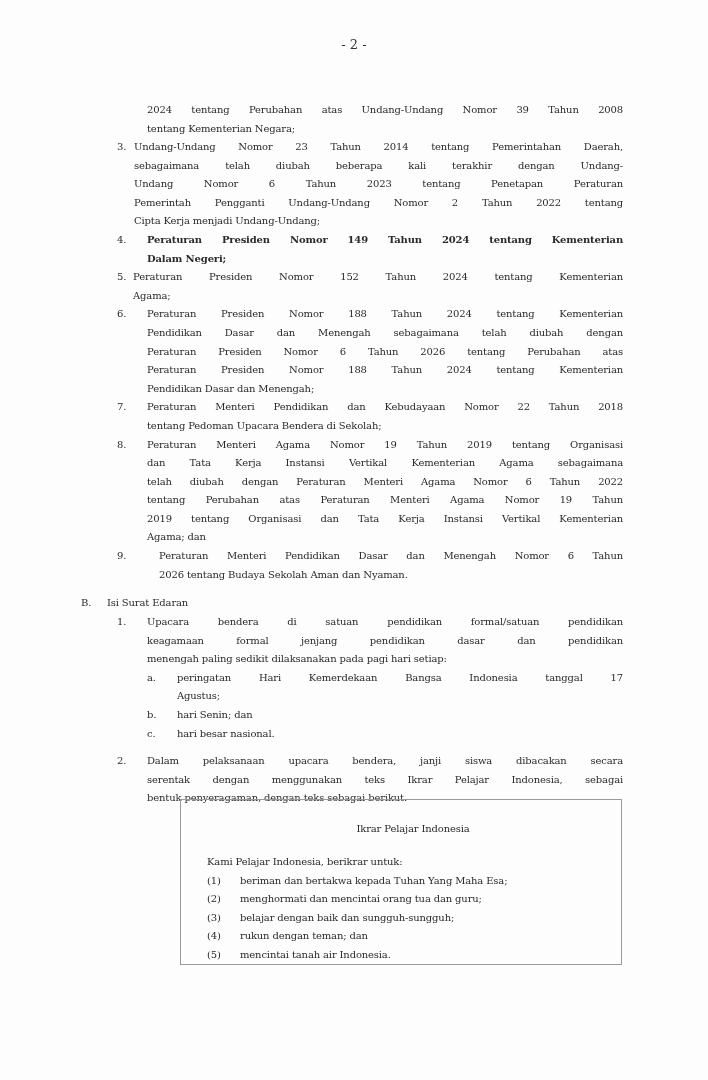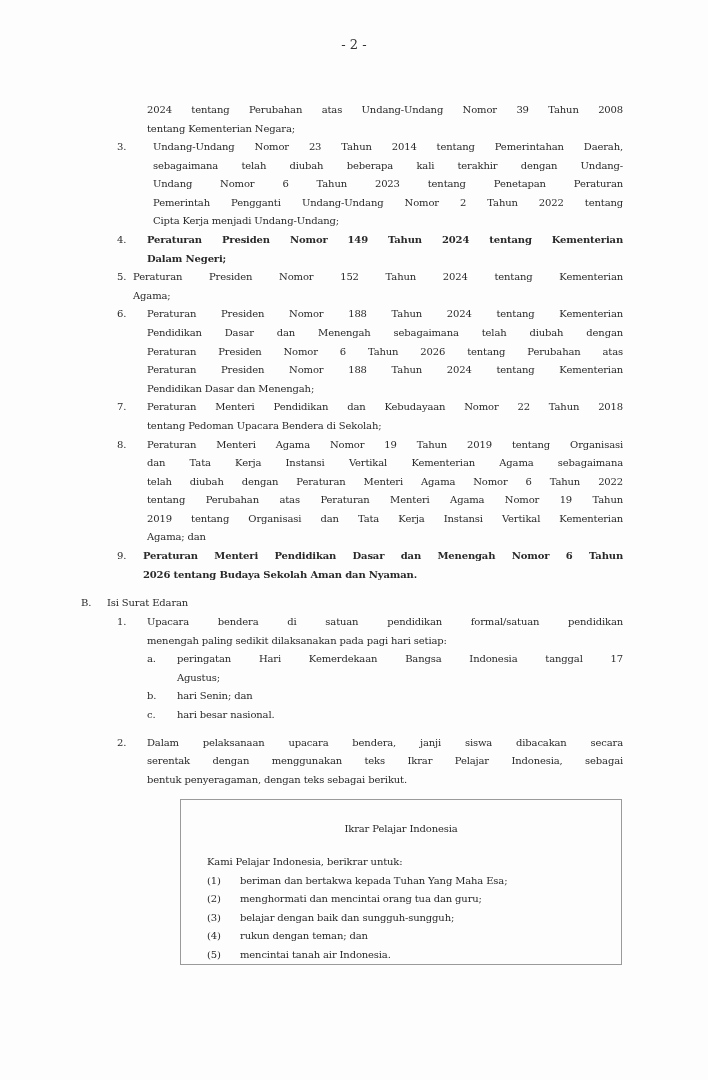--- a/index.html
+++ b/index.html
@@ -10,42 +10,42 @@
   }
   .page { position:absolute; left:0; top:0; width:708px; height:1080px; background:#fdfdfd; }
   .pagenum { position:absolute; top:37px; left:0; width:708px; text-align:center; font-size:13px; color:#333; }
   .txt { font-size:10px; line-height:18.6px; letter-spacing:-0.15px; }
   .block { position:absolute; }
   .row { position:relative; }
   .num { position:absolute; }
   .line { display:block; text-align:justify; text-align-last:justify; white-space:nowrap; }
   .line.last { text-align-last:left; }
   .box { position:absolute; left:180px; top:799px; width:442px; height:166px; border:1px solid #9a9a9a; box-sizing:border-box; }
-  .box-title { position:absolute; top:20px; left:0; width:100%; text-align:center; }
+  .box-title { position:absolute; top:20px; left:12px; width:100%; text-align:center; }
   .box-intro { position:absolute; left:26px; top:53px; }
   .box-item { position:absolute; left:26px; }
   .box-item .bn { position:absolute; left:0; }
   .box-item .bt { position:absolute; left:33px; white-space:nowrap; }
 </style>
 </head>
 <body>
 
 <div class="page">
 
   <div class="pagenum">- 2 -</div>
 
   <div class="block txt" style="left:147px; top:101px; width:476px;">
     <span class="line">2024 tentang Perubahan atas Undang-Undang Nomor 39 Tahun 2008</span>
     <span class="line last">tentang Kementerian Negara;</span>
   </div>
 
   <div id="section-a-list" class="block txt" style="left:117px; top:138px; width:506px;">
       <div class="row">
         <span class="num" style="left: 0px;">3.</span>
-        <div style="margin-left: 36px;">
+        <div style="margin-left: 17px;">
           <span class="line">Undang-Undang Nomor 23 Tahun 2014 tentang Pemerintahan Daerah,</span>
           <span class="line">sebagaimana telah diubah beberapa kali terakhir dengan Undang-</span>
           <span class="line">Undang Nomor 6 Tahun 2023 tentang Penetapan Peraturan</span>
           <span class="line">Pemerintah Pengganti Undang-Undang Nomor 2 Tahun 2022 tentang</span>
           <span class="line last">Cipta Kerja menjadi Undang-Undang;</span>
         </div>
       </div>
       <div class="row">
         <span class="num" style="left: 0px;">4.</span>
         <div style="margin-left: 30px; font-weight: bold;">
@@ -83,35 +83,36 @@
           <span class="line">Peraturan Menteri Agama Nomor 19 Tahun 2019 tentang Organisasi</span>
           <span class="line">dan Tata Kerja Instansi Vertikal Kementerian Agama sebagaimana</span>
           <span class="line">telah diubah dengan Peraturan Menteri Agama Nomor 6 Tahun 2022</span>
           <span class="line">tentang Perubahan atas Peraturan Menteri Agama Nomor 19 Tahun</span>
           <span class="line">2019 tentang Organisasi dan Tata Kerja Instansi Vertikal Kementerian</span>
           <span class="line last">Agama; dan</span>
         </div>
       </div>
       <div class="row">
         <span class="num" style="left: 0px;">9.</span>
-        <div style="margin-left: 26px; font-weight: bold;">
+        <div style="margin-left: 42px;">
           <span class="line">Peraturan Menteri Pendidikan Dasar dan Menengah Nomor 6 Tahun</span>
           <span class="line last">2026 tentang Budaya Sekolah Aman dan Nyaman.</span>
         </div>
       </div>
     </div>
 
   <div class="block txt" style="left:81px; top:594px;">B.</div>
   <div class="block txt" style="left:107px; top:594px;">Isi Surat Edaran</div>
 
   <div id="section-b-list" class="block txt" style="left:117px; top:613px; width:506px;">
       <div class="row">
         <span class="num">1.</span>
         <div style="margin-left: 30px;">
           <span class="line">Upacara bendera di satuan pendidikan formal/satuan pendidikan</span>
+          <span class="line">keagamaan formal jenjang pendidikan dasar dan pendidikan</span>
           <span class="line last">menengah paling sedikit dilaksanakan pada pagi hari setiap:</span>
           <div class="row">
             <span class="num">a.</span>
             <div style="margin-left: 30px;">
               <span class="line">peringatan Hari Kemerdekaan Bangsa Indonesia tanggal 17</span>
               <span class="line last">Agustus;</span>
             </div>
           </div>
           <div class="row">
             <span class="num">b.</span>

